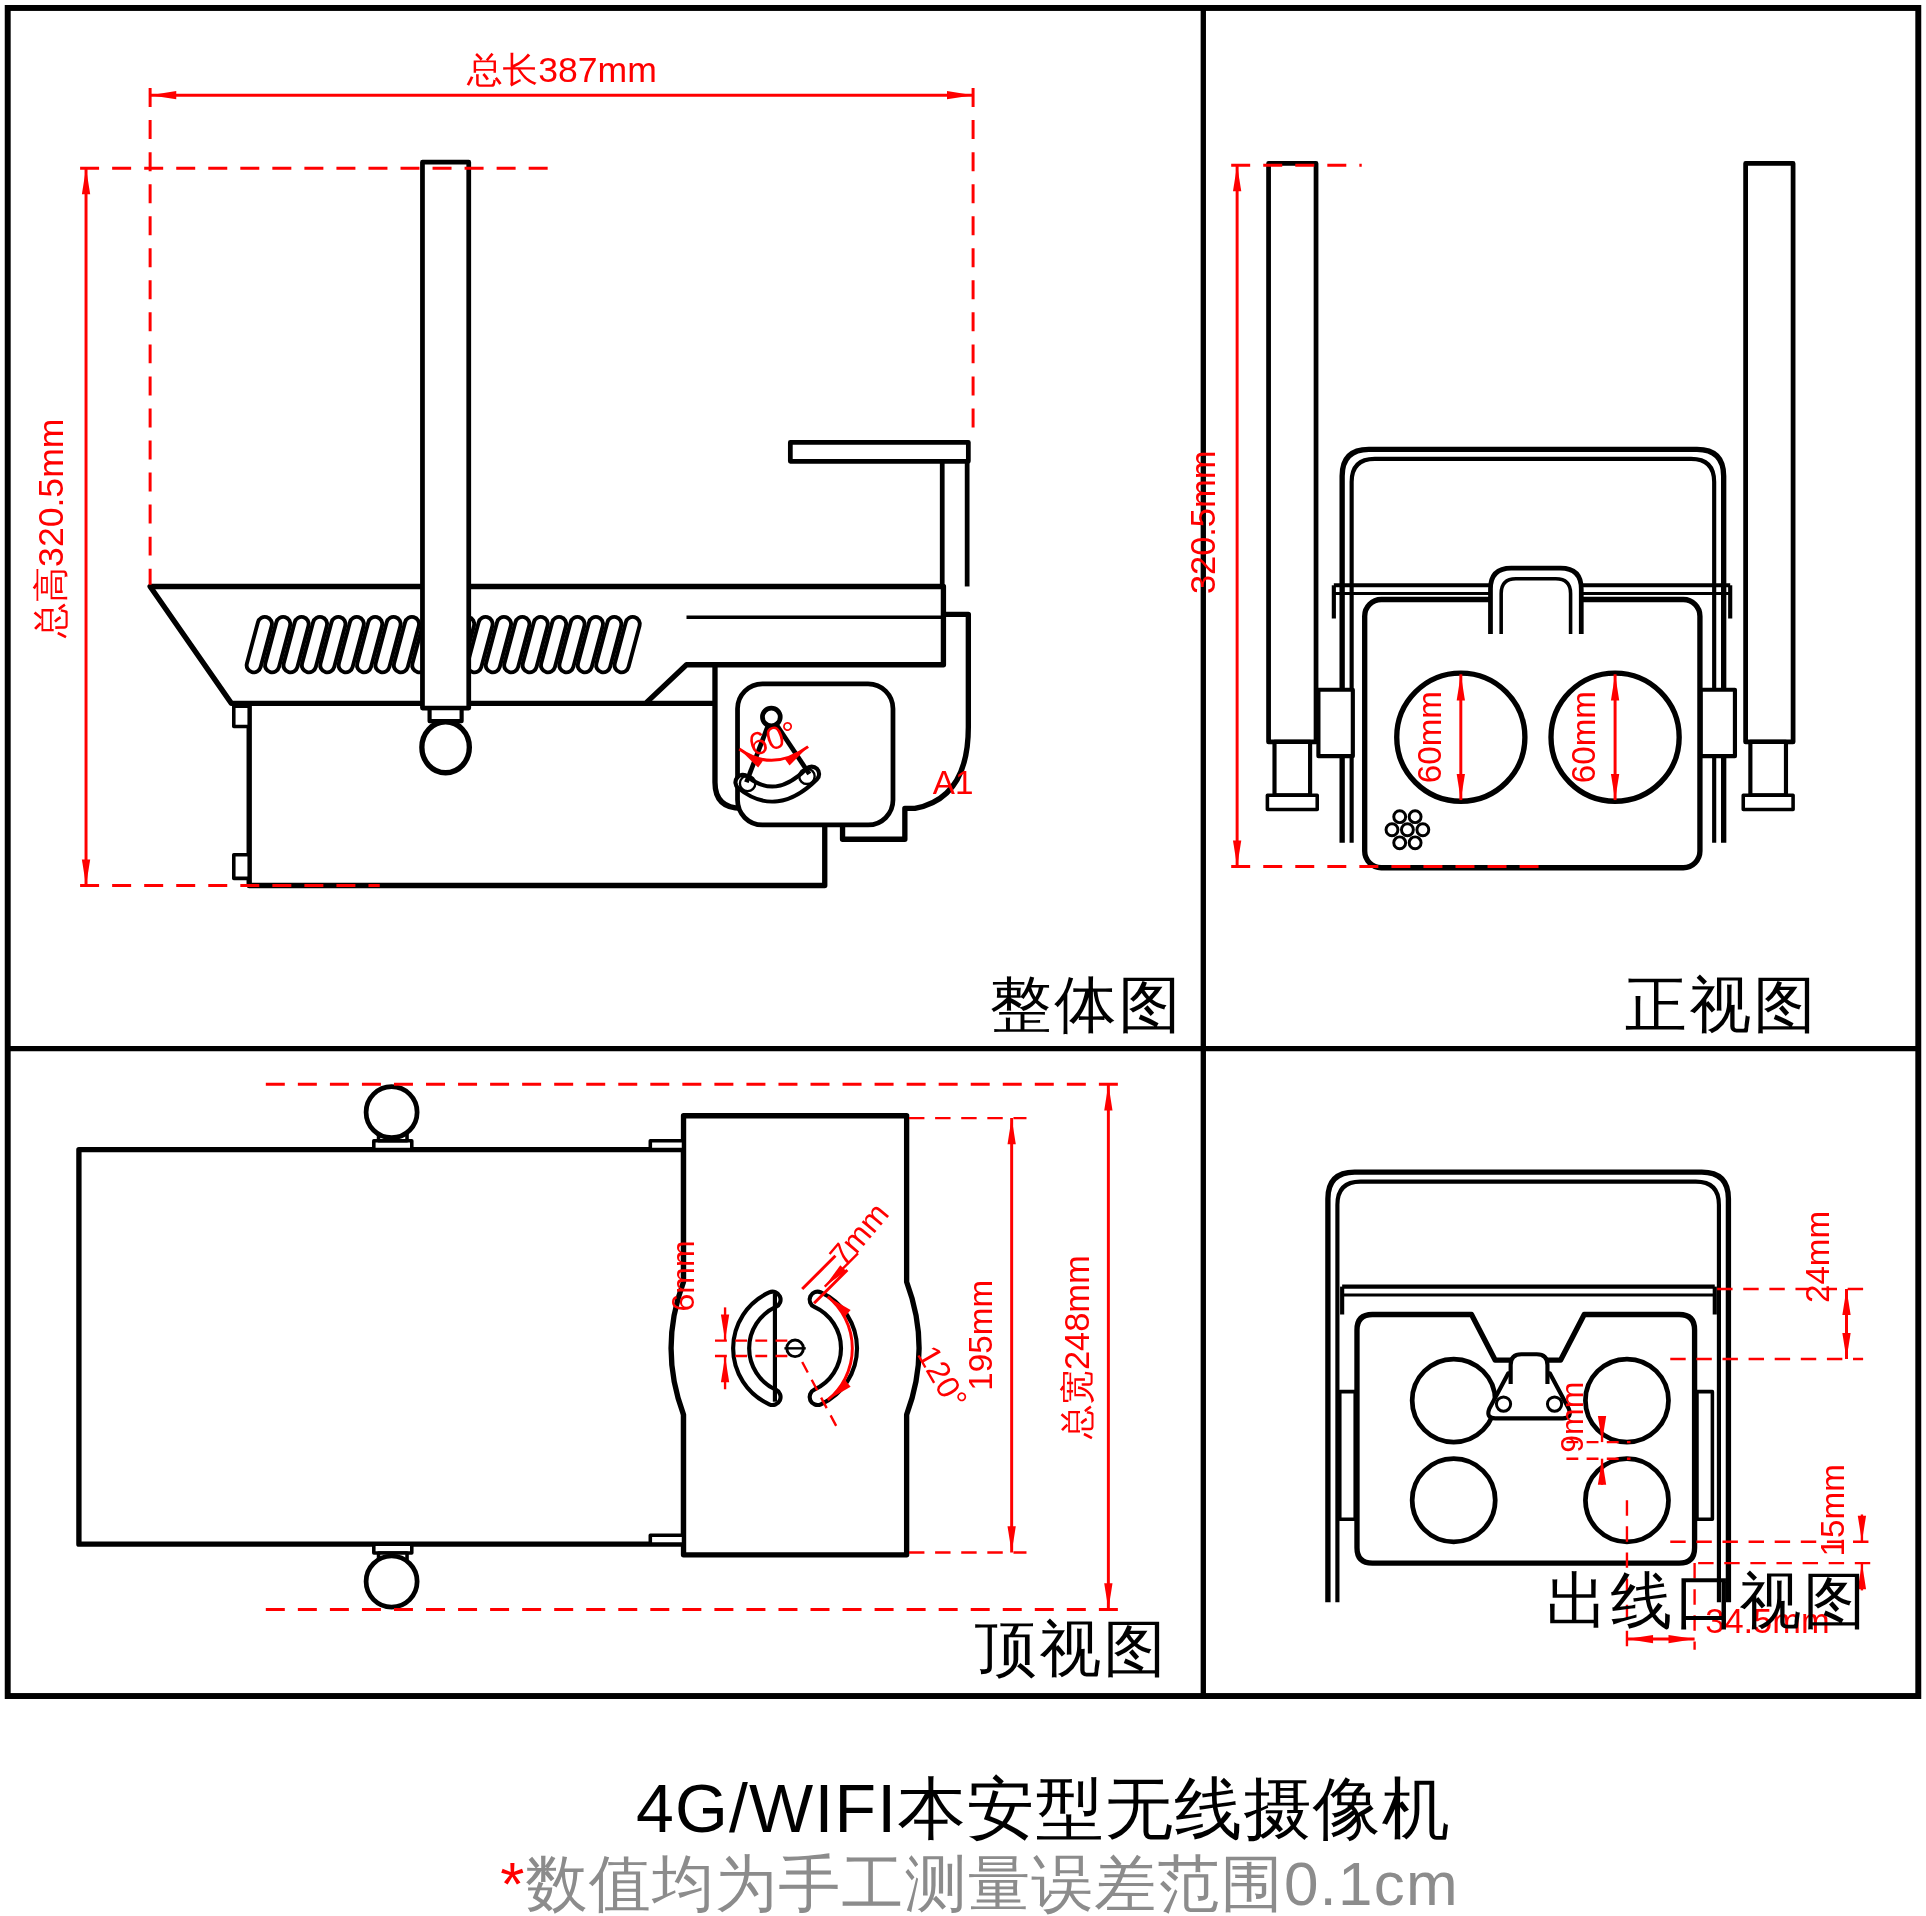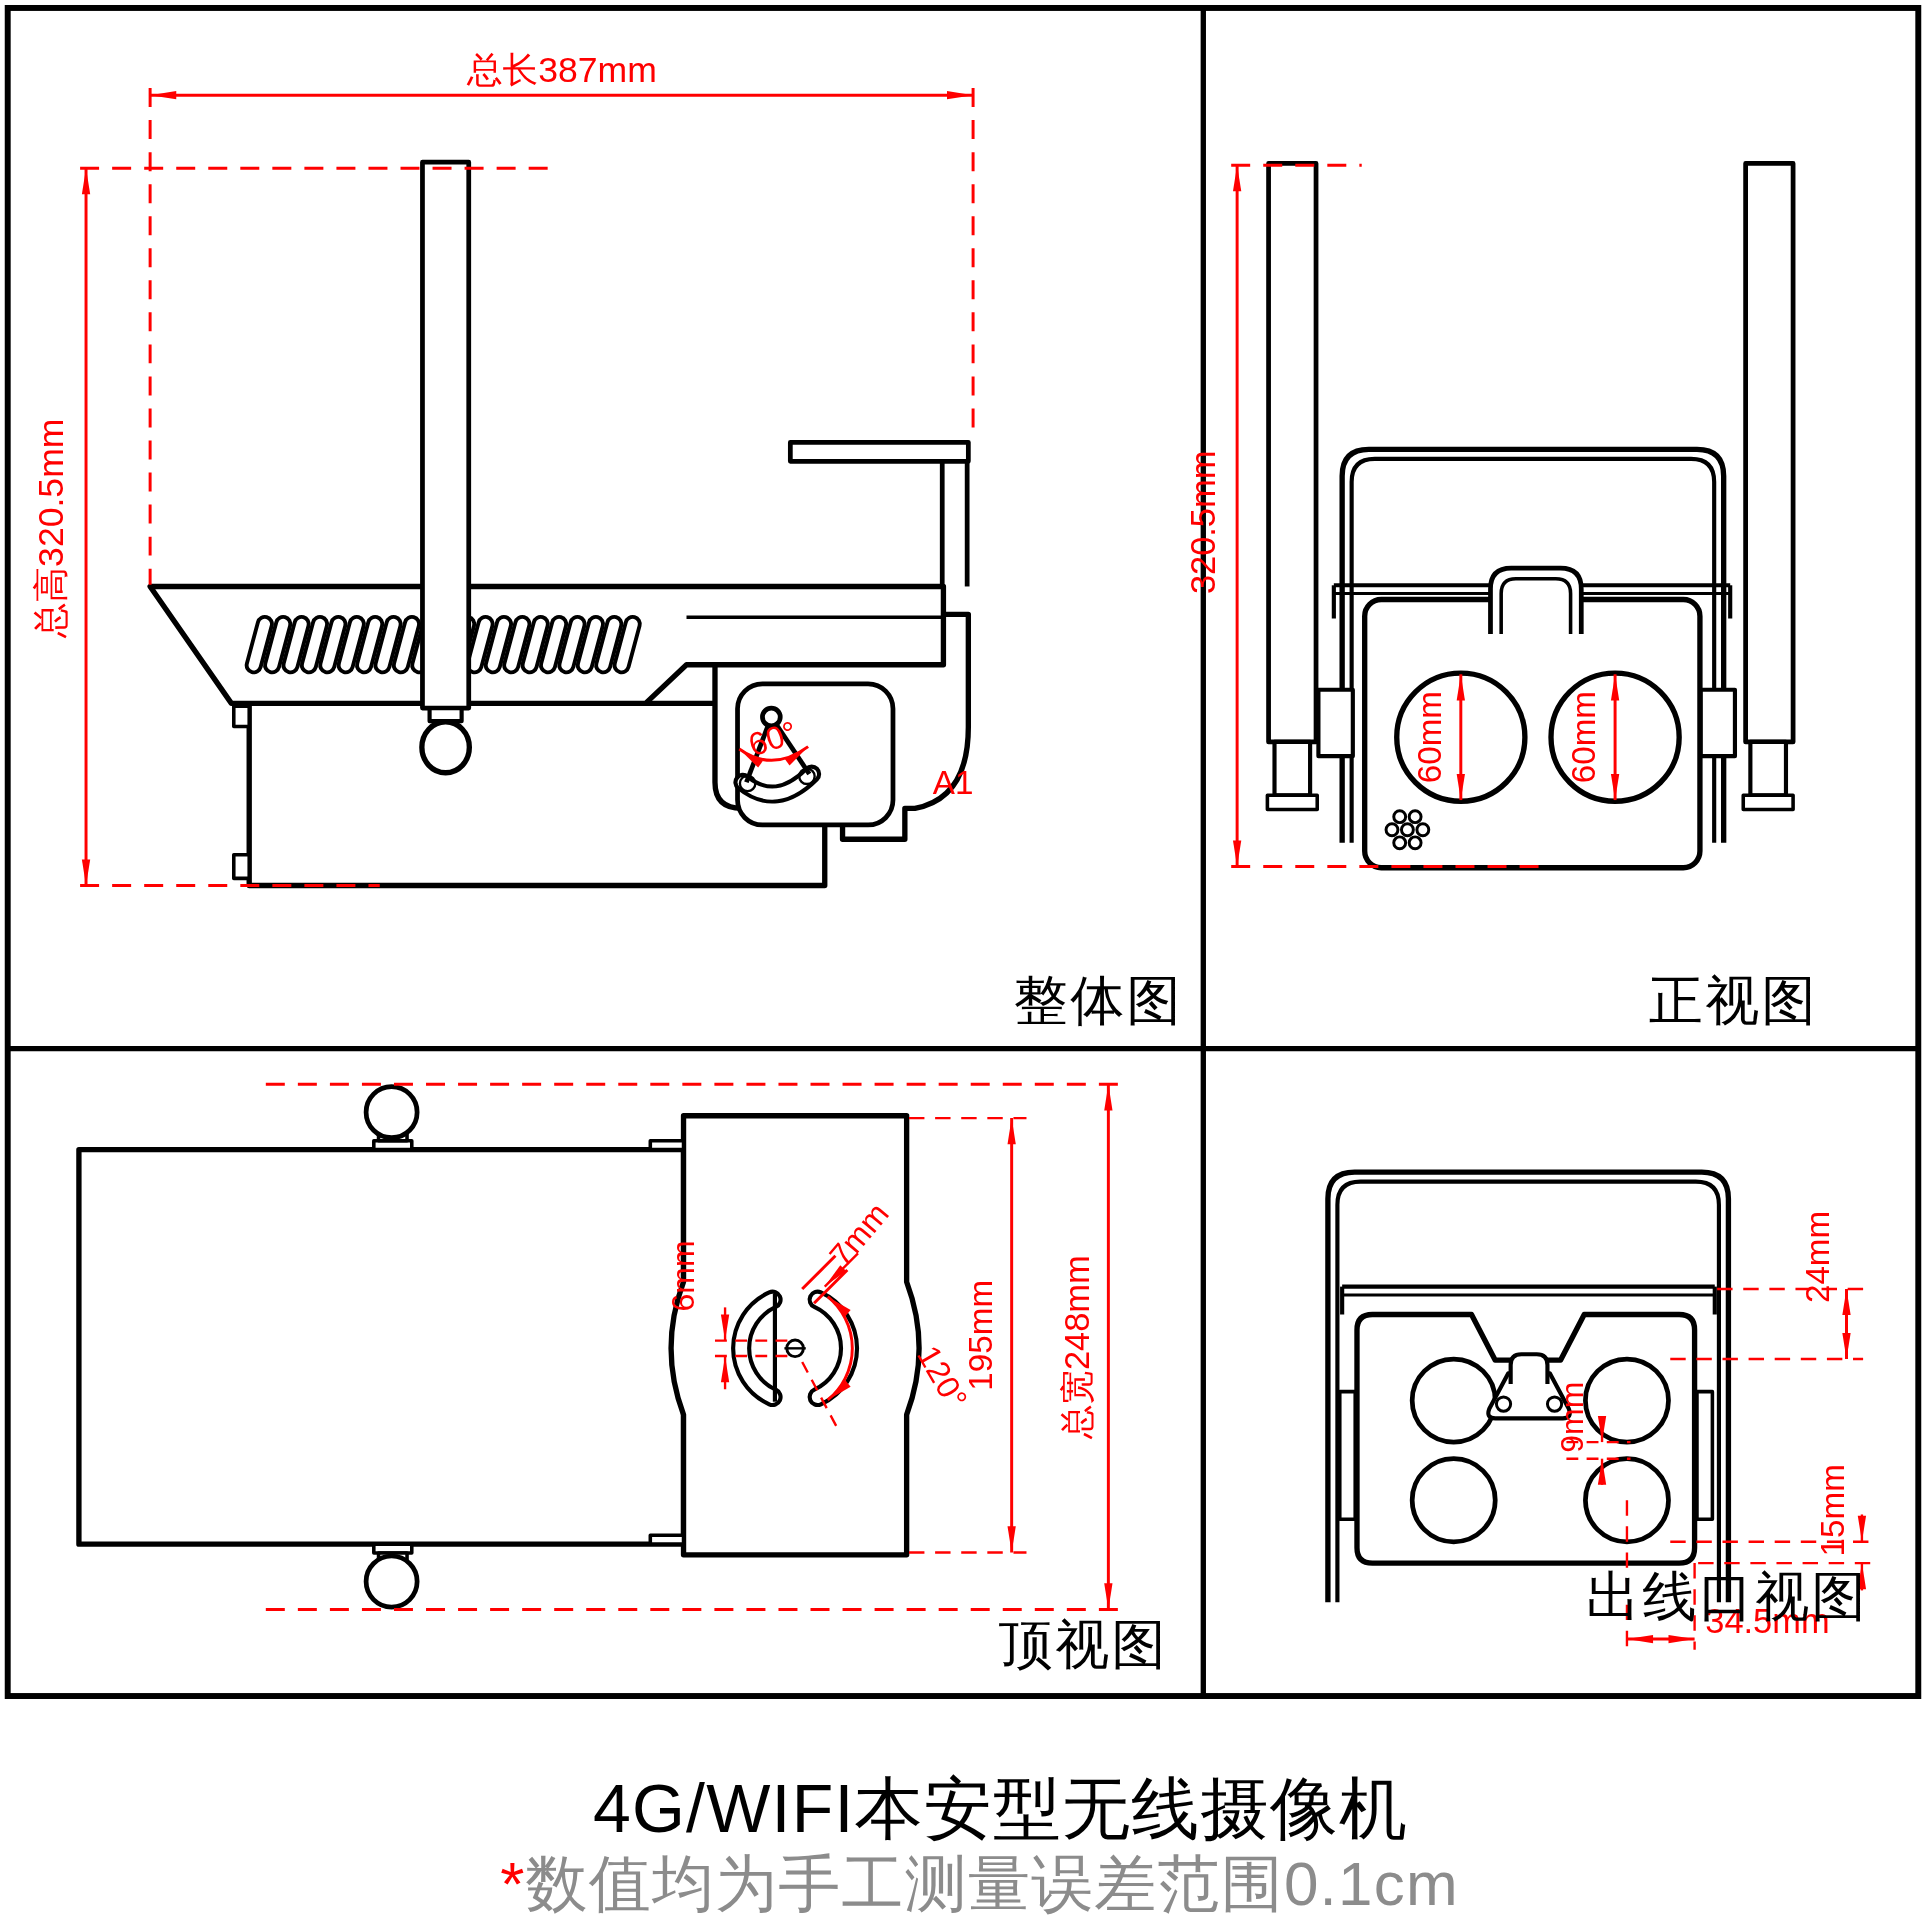--- a/index.html
+++ b/index.html
@@ -1,21 +1,21 @@
 <!DOCTYPE html>
 <html style="--dim-color: #ff0000; --note-color: #8c8c8c;font-size:9.5px"><head>
 <meta charset="utf-8">
 <style>
   html,body{margin:0;padding:0;background:#fff;}
   body{width:1926px;height:1917px;position:relative;overflow:hidden;
        font-family:"Liberation Sans","DejaVu Sans",sans-serif;}
   #art{position:absolute;left:0;top:0;}
-  .qlabel{position:absolute;color:#000;font-size:54px;font-weight:500;
+  .qlabel{position:absolute;color:#000;font-size:62px;font-weight:500;
           line-height:1.05;text-align:right;letter-spacing:2.4px;}
-  .title{position:absolute;left:593px;top:1764px;width:858px;text-align:left;
+  .title{position:absolute;left:593px;top:1764px;width:858px;text-align:right;
          color:#000;font-size:68px;font-weight:500;letter-spacing:1.2px;}
   .note{position:absolute;left:475px;top:1842px;width:1009px;text-align:center;
         font-size:62px;font-weight:500;color:var(--note-color,#8c8c8c);letter-spacing:1.2px;}
   .note .mark{color:var(--dim-color,#ff0000);}
   text{font-family:"Liberation Sans","DejaVu Sans",sans-serif;}
 </style>
 </head>
 <body>
 
 <svg id="art" width="1926" height="1917" viewBox="0 0 3246 3230">

